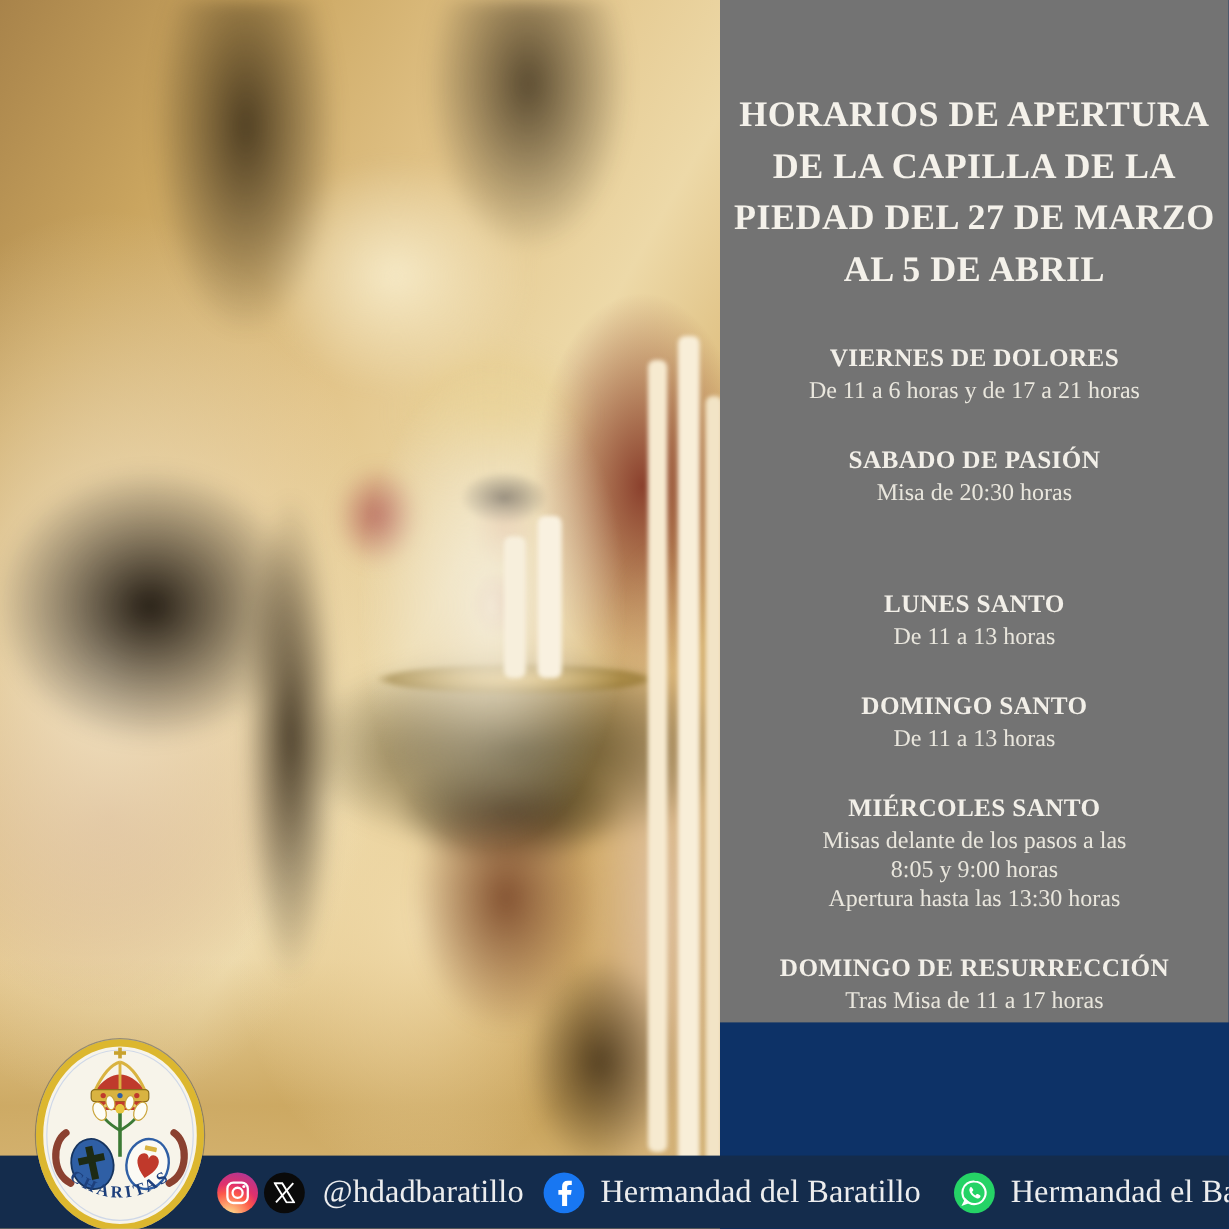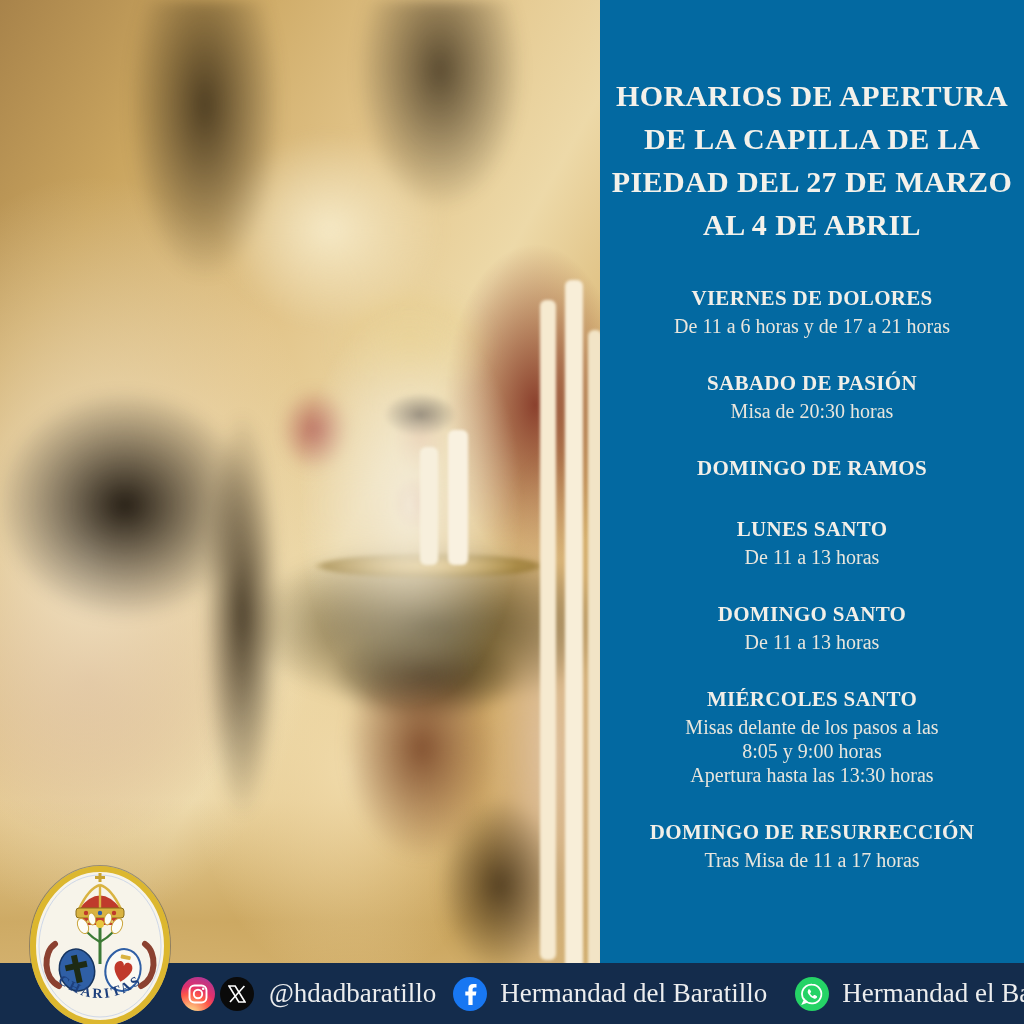--- a/index.html
+++ b/index.html
@@ -42,21 +42,21 @@
       radial-gradient(150px 16px at 430px 566px, rgba(217,180,99,.95), rgba(138,109,37,.6) 70%, transparent 78%);
   }
   .candle{position:absolute;background:#f6ead0;border-radius:6px;filter:blur(1.6px);}
   .c1{left:540px;top:300px;width:16px;height:660px;}
   .c2{left:565px;top:280px;width:18px;height:690px;background:#f8eed8;}
   .c3{left:588px;top:330px;width:14px;height:640px;background:#f2e4c6;}
   .c4{left:420px;top:447px;width:18px;height:118px;background:#f7efdc;}
   .c5{left:448px;top:430px;width:20px;height:135px;background:#f9f1e0;}
 
   
-  .panel{position:absolute;left:600px;top:0;width:424px;height:1024px;background:#0369a1;z-index:2;
+  .panel{position:absolute;left:600px;top:0;width:424px;height:852px;background:#737373;z-index:2;
          color:#f2efe8;text-align:center;}
   .title{padding:74px 8px 0 8px;font-weight:bold;font-size:30px;line-height:43px;letter-spacing:.4px;color:#f4f1ea;}
   .schedule{margin-top:42px;display:flex;flex-direction:column;gap:35px;align-items:flex-start;}
   .entry{width:100%;}
   .day{font-weight:bold;font-size:21px;line-height:20px;letter-spacing:.3px;color:#f2efe8;margin-bottom:6px;}
   .line{font-size:20px;line-height:24px;color:#e9e6dd;}
 
   
   .footerbar{position:absolute;left:0;top:963px;width:1024px;height:61px;background:#142c4c;z-index:3;
              display:flex;align-items:center;padding-left:181px;box-sizing:border-box;color:#ecedee;}
@@ -82,34 +82,33 @@
   <div class="candle c3"></div>
   <div class="candle c4"></div>
   <div class="candle c5"></div>
 </div>
 
 <div class="panel">
   <div class="title">
     <div>HORARIOS DE APERTURA</div>
     <div>DE LA CAPILLA DE LA</div>
     <div>PIEDAD DEL 27 DE MARZO</div>
-    <div>AL 4 DE ABRIL</div>
+    <div>AL 5 DE ABRIL</div>
   </div>
 
   <div class="schedule">
     <div class="entry">
       <div class="day">VIERNES DE DOLORES</div>
       <div class="line">De 11 a 6 horas y de 17 a 21 horas</div>
     </div>
     <div class="entry">
       <div class="day">SABADO DE PASIÓN</div>
       <div class="line">Misa de 20:30 horas</div>
     </div>
     <div class="entry">
-      <div class="day">DOMINGO DE RAMOS</div>
     </div>
     <div class="entry">
       <div class="day">LUNES SANTO</div>
       <div class="line">De 11 a 13 horas</div>
     </div>
     <div class="entry">
       <div class="day">DOMINGO SANTO</div>
       <div class="line">De 11 a 13 horas</div>
     </div>
     <div class="entry">

